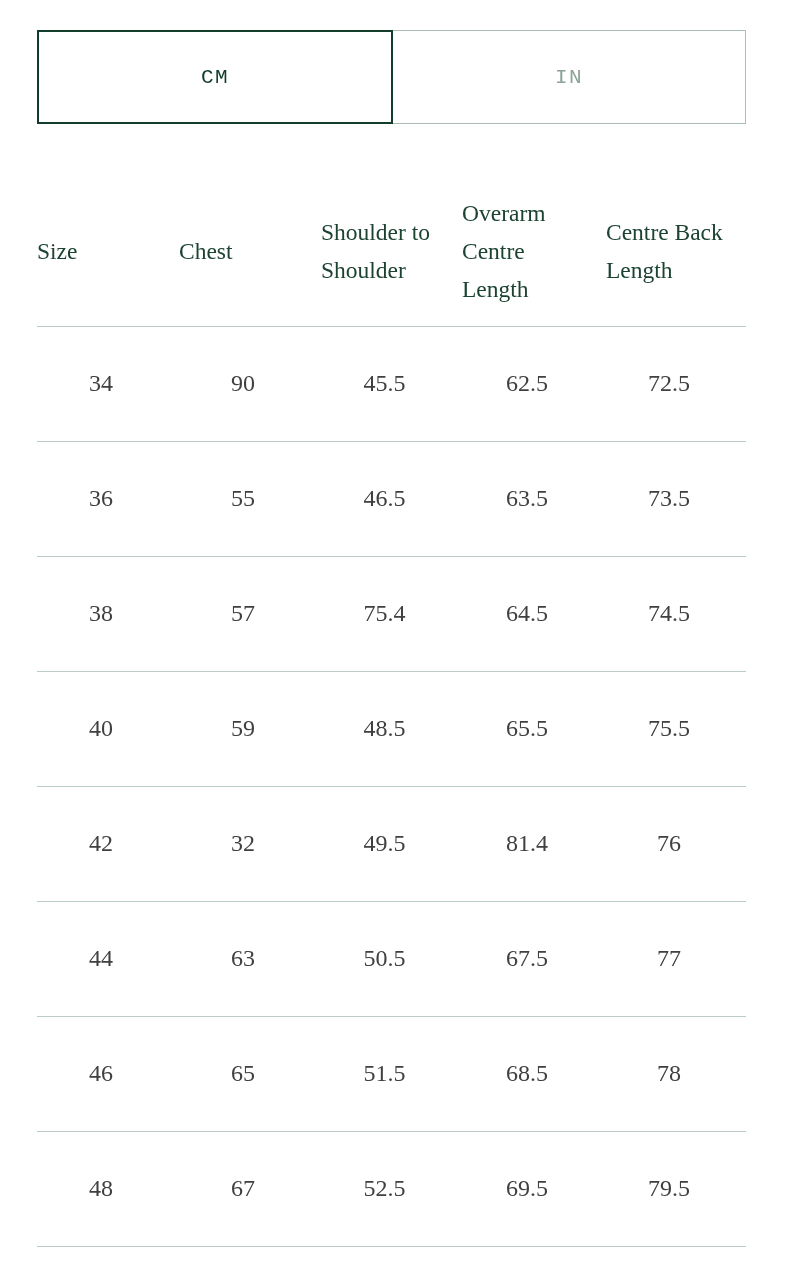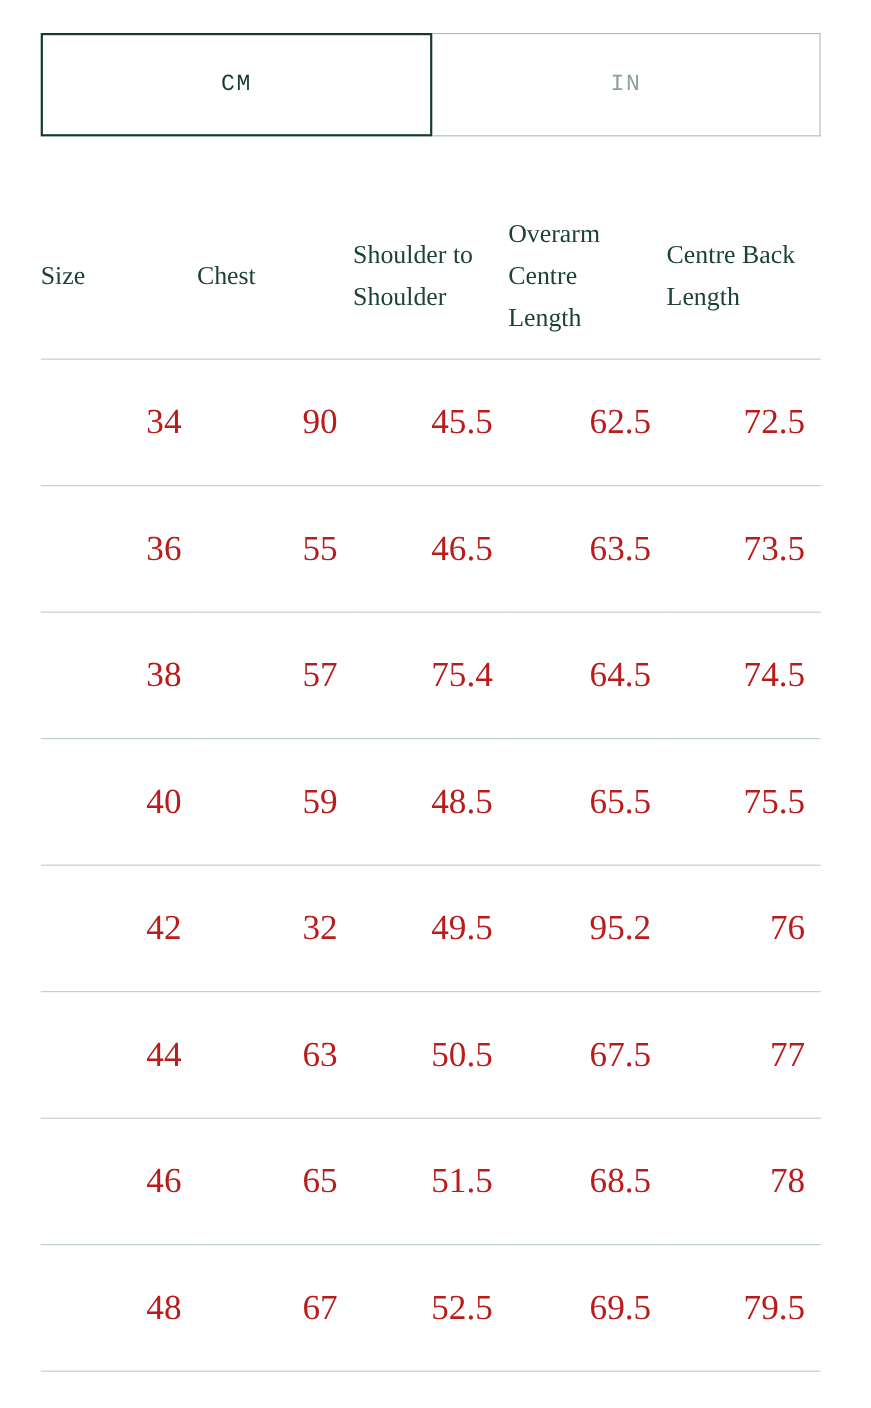--- a/index.html
+++ b/index.html
@@ -74,23 +74,23 @@
     text-align: left;
     vertical-align: middle;
     padding: 0 14px 0 0;
     height: 150px;
     box-sizing: border-box;
   }
   .size-table thead tr {
     border-bottom: 1.5px solid #bcccc5;
   }
   .size-table td {
-    font-size: 32px;
-    color: #b91c1c;
-    text-align: right;
+    font-size: 24px;
+    color: #404040;
+    text-align: center;
     vertical-align: middle;
     height: 115px;
     padding: 0 14px 0 0;
     box-sizing: border-box;
     border-bottom: 1.5px solid #bcccc5;
   }
 </style>
 </head>
 <body>
 
@@ -146,21 +146,21 @@
       <td>40</td>
       <td>59</td>
       <td>48.5</td>
       <td>65.5</td>
       <td>75.5</td>
     </tr>
     <tr>
       <td>42</td>
       <td>32</td>
       <td>49.5</td>
-      <td>95.2</td>
+      <td>81.4</td>
       <td>76</td>
     </tr>
     <tr>
       <td>44</td>
       <td>63</td>
       <td>50.5</td>
       <td>67.5</td>
       <td>77</td>
     </tr>
     <tr>

